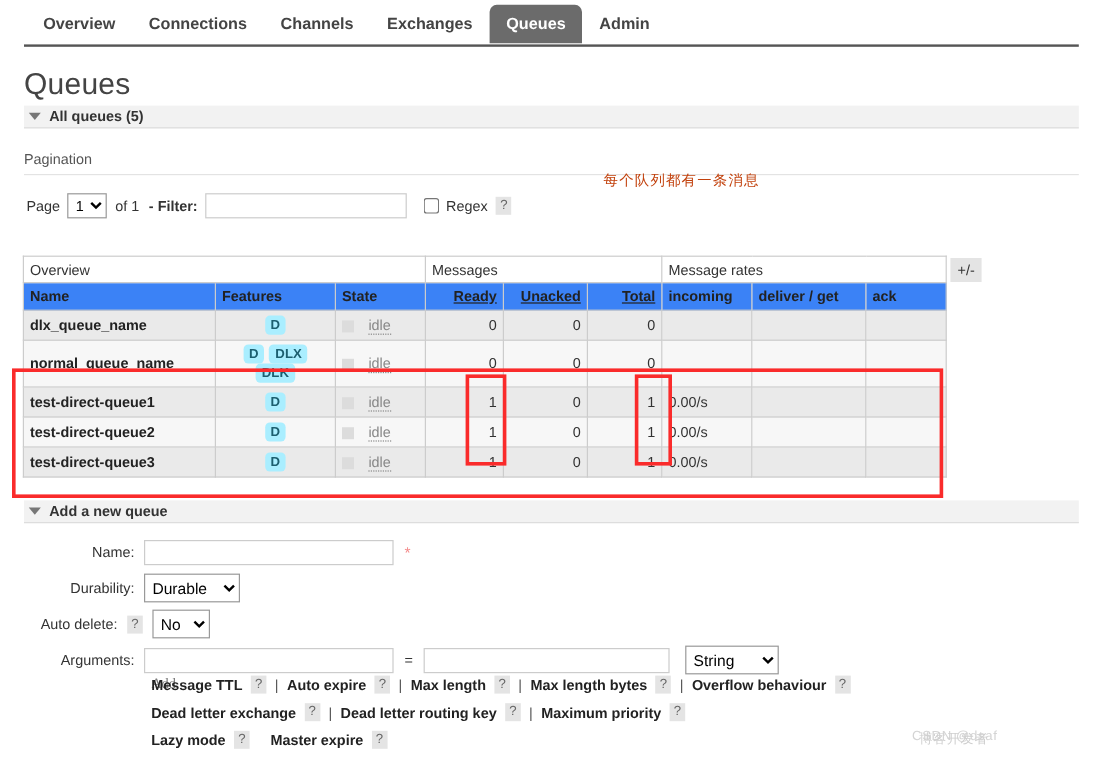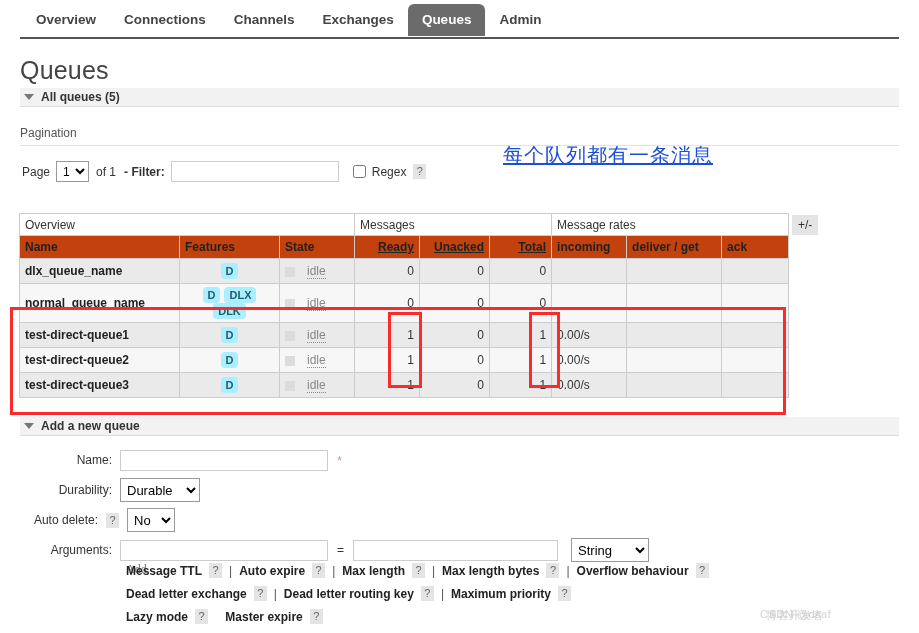--- a/index.html
+++ b/index.html
@@ -85,37 +85,36 @@
   .regex-lbl { margin-right: 7px; }
   .qmark {
     display: inline-block; background: #e4e4e4; color: #666;
     width: 13px; height: 15px; line-height: 15px; text-align: center;
     font-size: 11px; cursor: pointer;
   }
 
   
   .annotation {
     position: absolute; left: 503px; top: 142px;
-    color: #1d4ed8; font-size: 20px; letter-spacing: 1px;
+    color: #c2410c; font-size: 12px; letter-spacing: 1px;
     white-space: nowrap;
-    text-decoration: underline;
   }
 
   
   .table-wrap { position: absolute; left: 19px; top: 213px; width: 769px; }
   table.queues { border-collapse: collapse; width: 769px; table-layout: fixed; }
   table.queues th, table.queues td {
     border: 1px solid #ccc; font-size: 12px; padding: 3px 5px; height: 25px;
   }
   tr.grouphdr th {
     background: #fff; font-weight: normal; color: #333; text-align: left;
     border-bottom: 1px solid #ccc; height: 22px;
   }
   tr.colhdr th {
-    background: #c2410c; font-weight: bold; color: #222; text-align: left; height: 23px;
+    background: #3b82f6; font-weight: bold; color: #222; text-align: left; height: 23px;
   }
   tr.colhdr th.num { text-align: right; text-decoration: underline; }
   td.name { font-weight: bold; color: #222; }
   td.feat { text-align: center; }
   td.num  { text-align: right; color: #333; }
   td.rate { text-align: left; color: #333; padding-left: 8px; }
   tr.alt td { background: #eaeaea; }
   tr.plain td { background: #f7f7f7; }
   .badge {
     display: inline-block; background: #aaeeff; color: #1c5f70;

